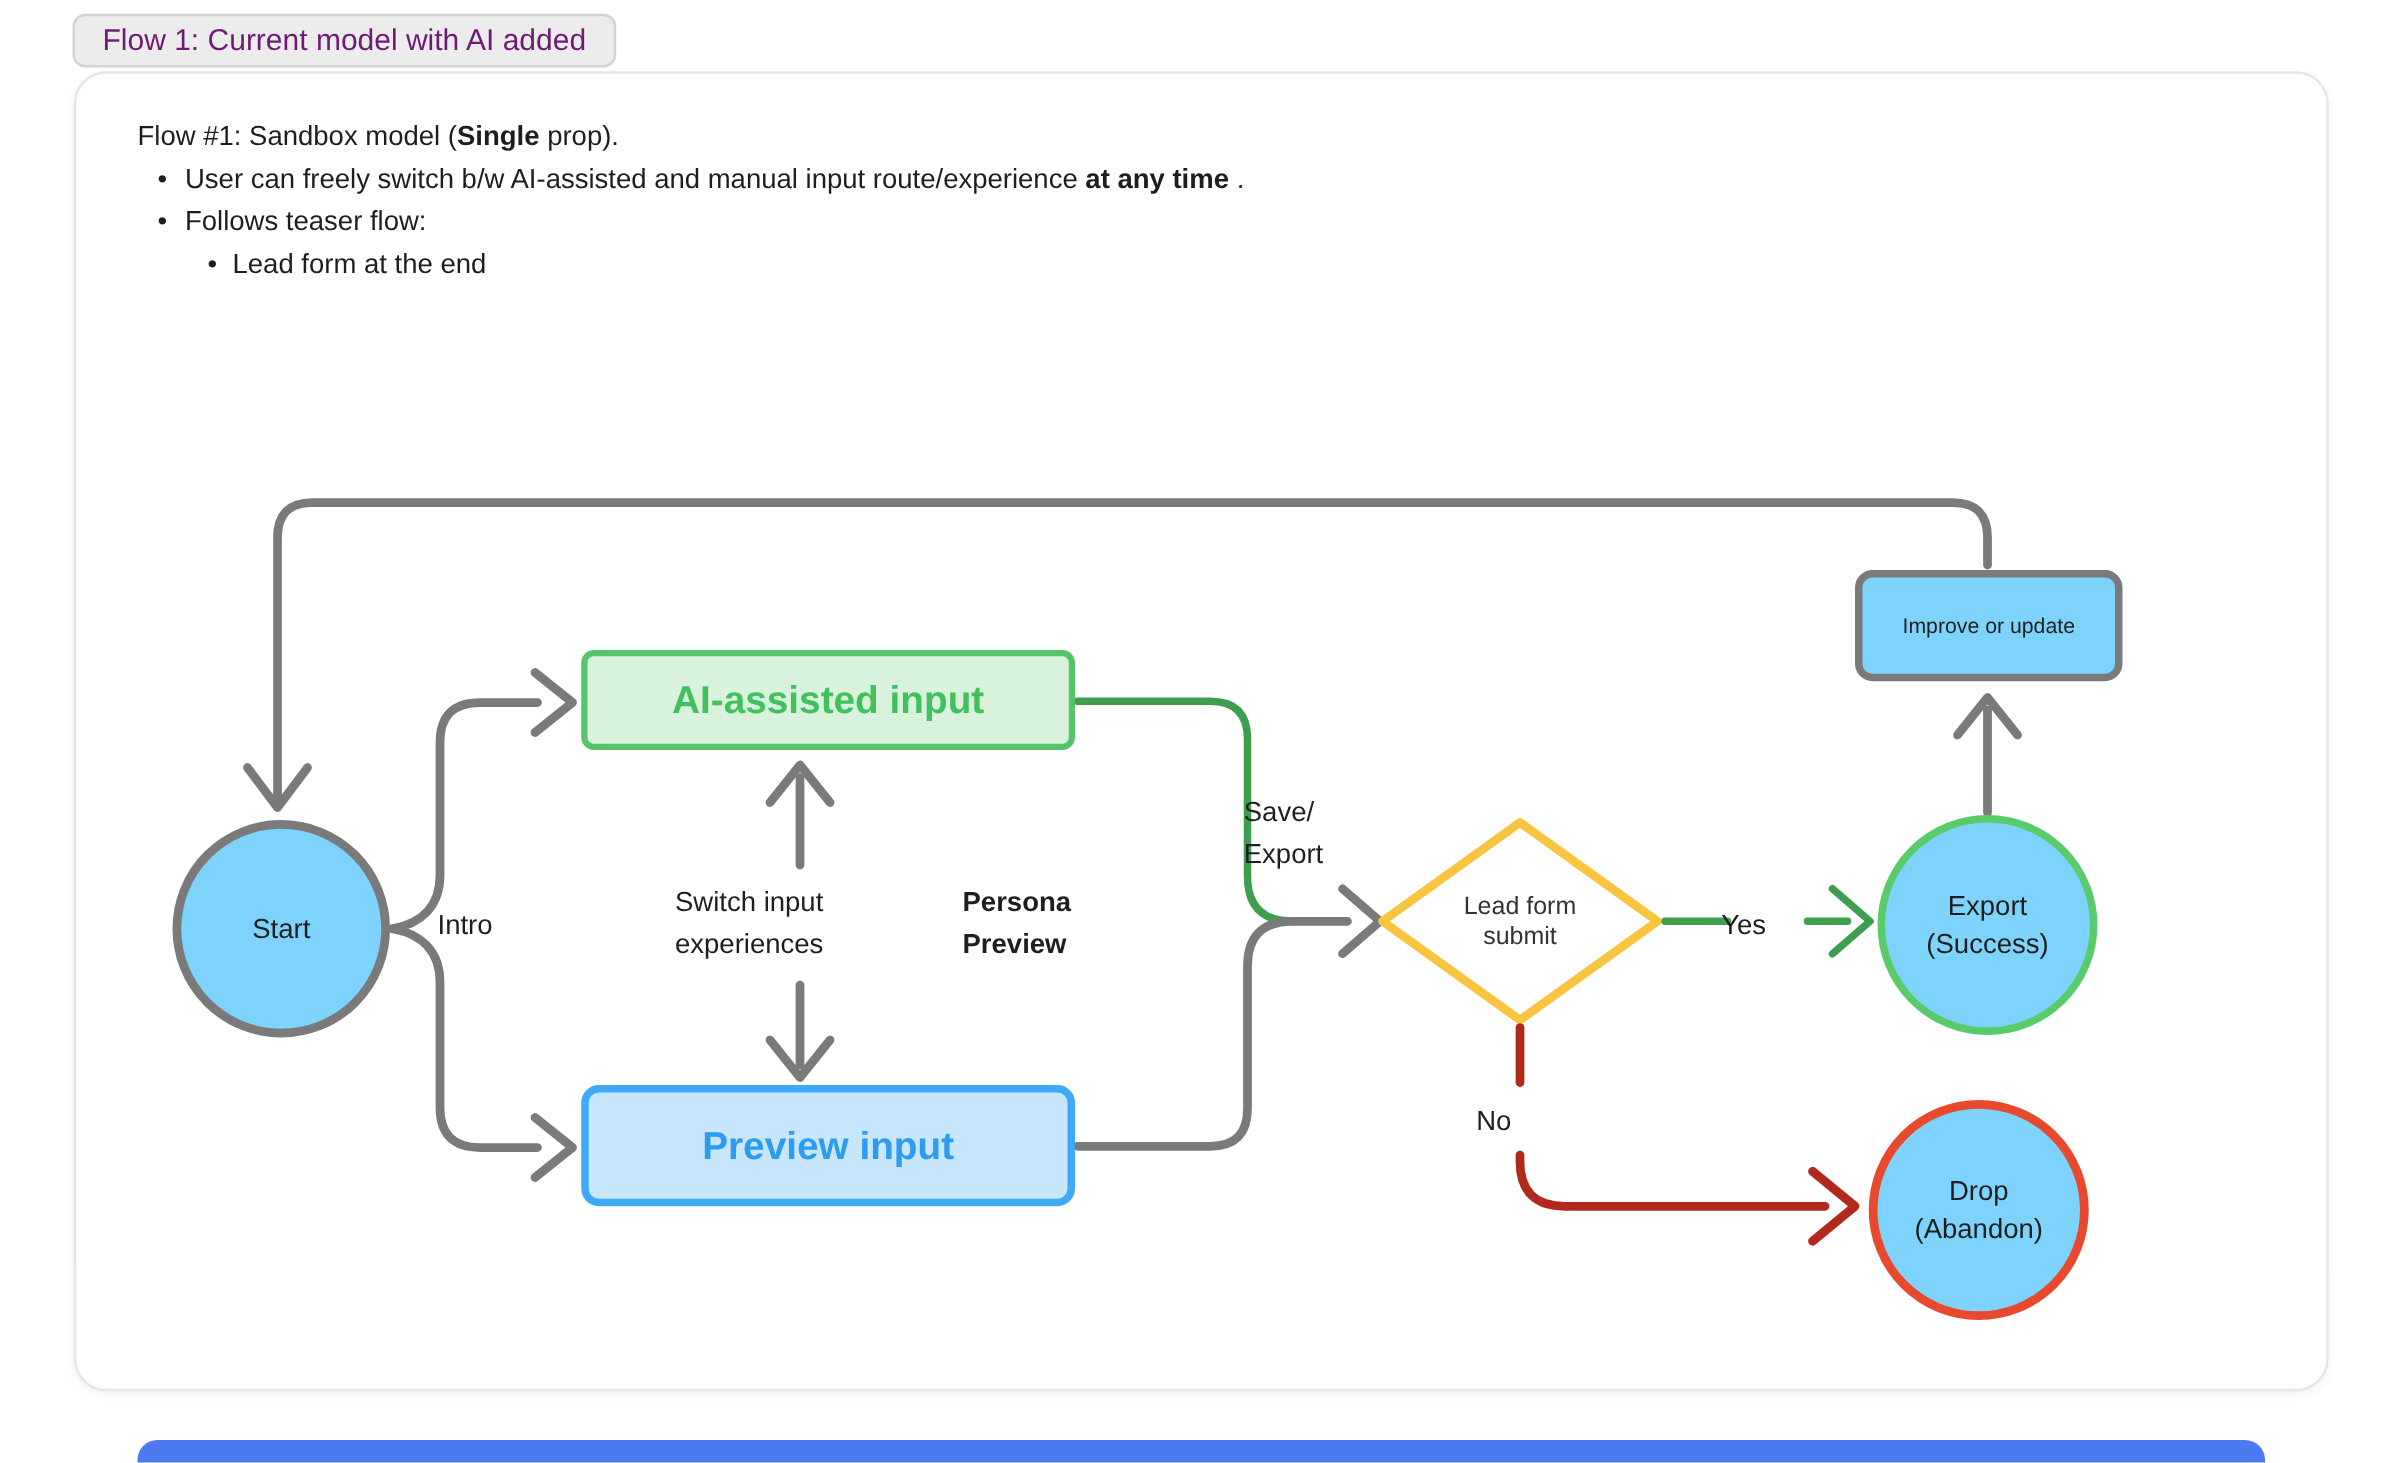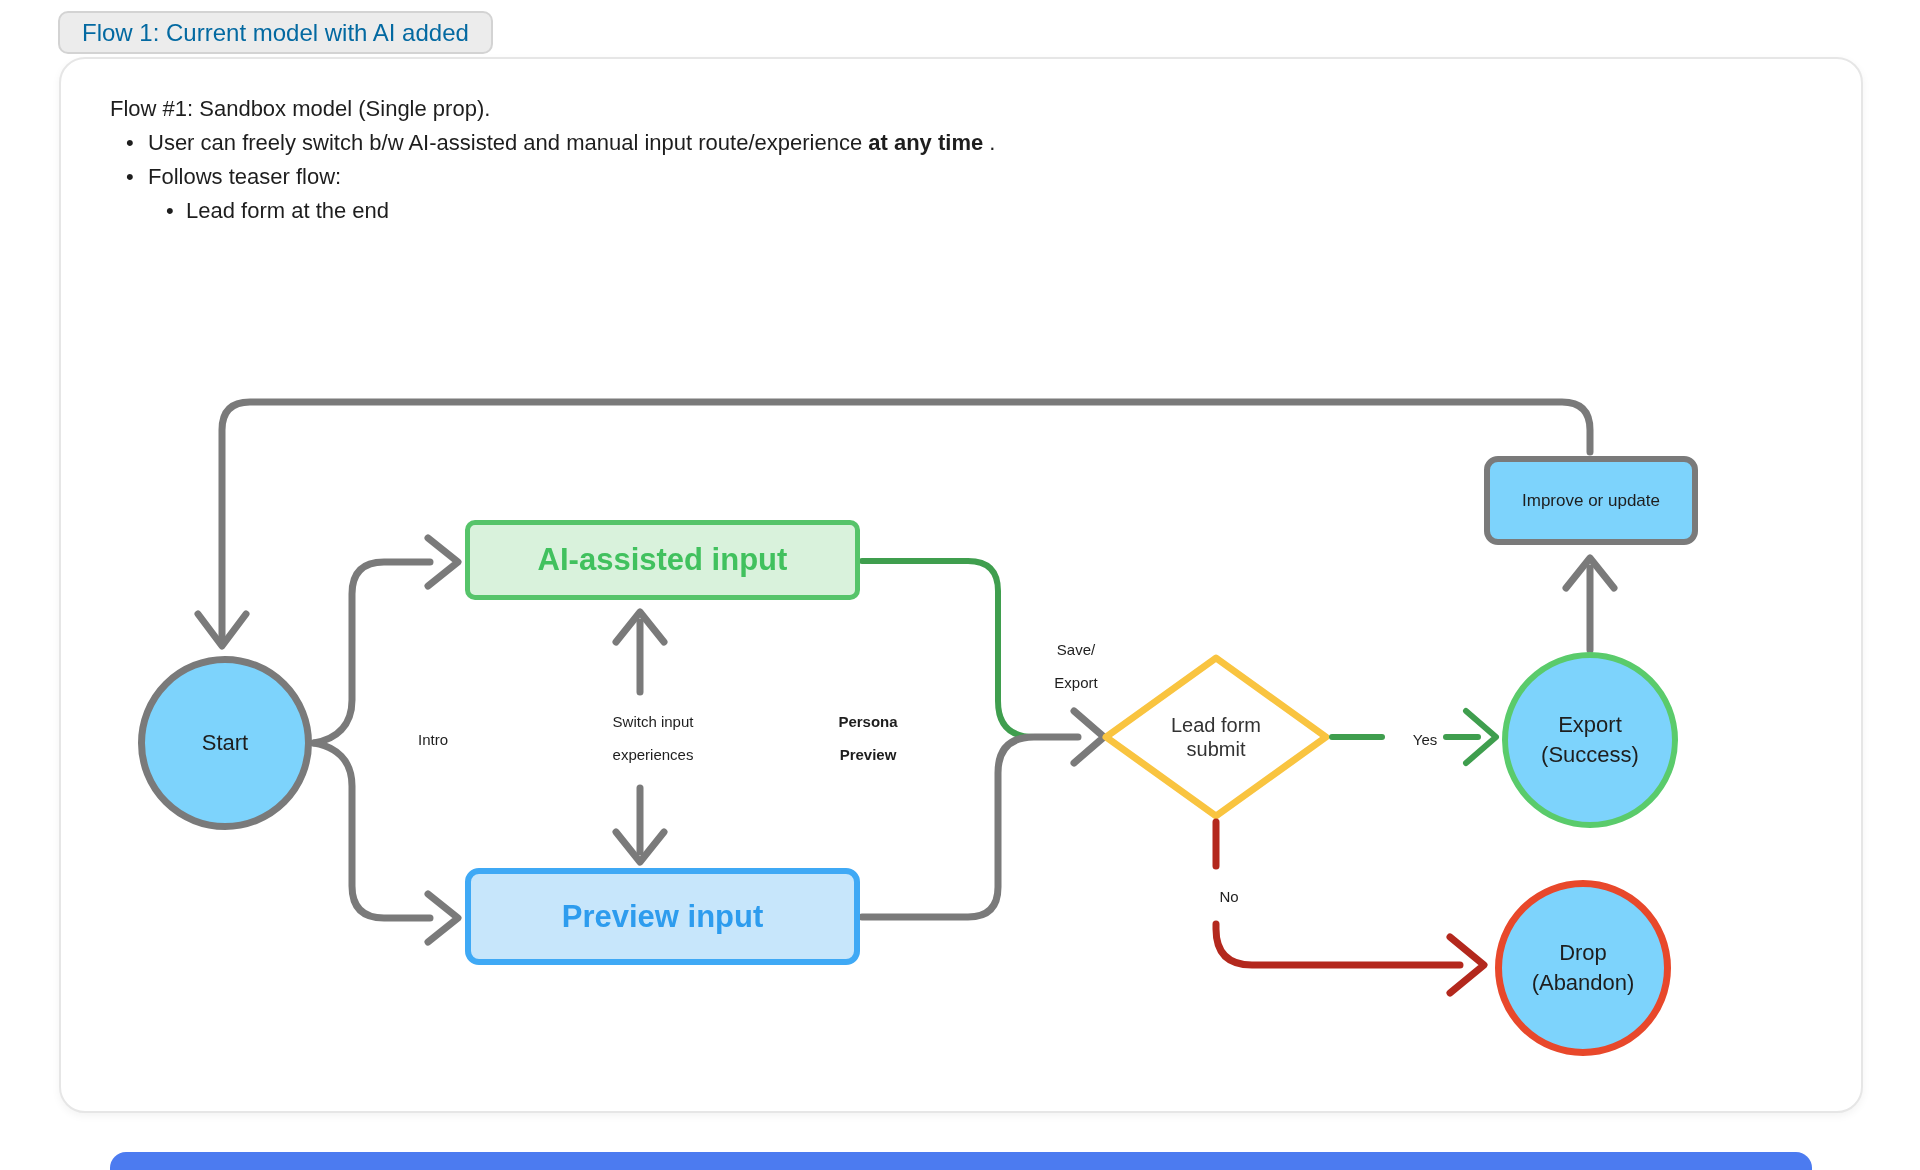--- a/index.html
+++ b/index.html
@@ -7,21 +7,21 @@
     width:1920px;height:1170px;position:relative;overflow:hidden;
     background:#ffffff;
     font-family:"Liberation Sans","DejaVu Sans",sans-serif;
     color:#1e1e1e;
   }
   
   .frame-tab{
     position:absolute;left:58px;top:11px;height:39px;
     display:flex;align-items:center;padding:0 22px;
     background:#ececec;border:2px solid #d3d3d3;border-radius:10px;
-    font-size:24px;color:#0369a1;white-space:nowrap;
+    font-size:24px;color:#701a75;white-space:nowrap;
   }
   
   .frame{
     position:absolute;left:59px;top:57px;width:1800px;height:1052px;
     background:#ffffff;border:2px solid #e6e6e6;border-radius:26px;
     box-shadow:0 3px 8px rgba(0,0,0,0.05);
   }
   
   .notes{position:absolute;left:110px;top:92px;font-size:22px;line-height:34px;}
   .note-line{position:relative;}
@@ -49,42 +49,42 @@
         border-radius:10px;background:var(--green-fill);
         font-size:31px;font-weight:700;color:var(--green-text);}
   .n-manual{left:465px;top:868px;width:395px;height:97px;border:6px solid var(--blue-border);
         border-radius:14px;background:var(--blue-fill);
         font-size:31px;font-weight:700;color:var(--blue-text);}
   .n-improve{left:1484px;top:456px;width:214px;height:89px;border:6px solid var(--line-gray);
         border-radius:14px;font-size:17px;}
   .n-leadform{left:1116px;top:697px;width:200px;height:80px;background:transparent;
         font-size:20px;line-height:24px;color:#333;}
   
-  .lbl{position:absolute;text-align:center;font-size:15px;line-height:33px;white-space:pre-line;padding-left:13px;}
+  .lbl{position:absolute;text-align:left;font-size:22px;line-height:33px;white-space:pre-line;}
   .lbl-intro{left:350px;top:723px;width:140px;}
   .lbl-switch{left:540px;top:705px;width:200px;}
   .lbl-persona{left:770px;top:705px;width:170px;font-weight:700;}
   .lbl-save{left:995px;top:633px;width:136px;}
   .lbl-yes{left:1377px;top:723px;width:70px;}
   .lbl-no{left:1181px;top:880px;width:70px;}
   
   .bottom-frame{
     position:absolute;left:110px;top:1152px;width:1702px;height:40px;
     background:var(--bottom-blue);border-radius:16px 16px 0 0;
   }
 </style>
 </head>
 <body>
 
 <div class="frame-tab">Flow 1: Current model with AI added</div>
 
 <div class="frame"></div>
 
 <div class="notes">
-  <div class="note-line"><span>Flow #1: Sandbox model (</span><span style="font-weight: 400;">Single</span><span> prop).</span></div>
+  <div class="note-line"><span>Flow #1: Sandbox model (</span><span style="font-weight: 700;">Single</span><span> prop).</span></div>
   <div class="note-line note-b1"><span>User can freely switch b/w AI-assisted and manual input route/experience </span><span style="font-weight: 700;">at any time</span><span> .</span></div>
   <div class="note-line note-b1"><span>Follows teaser flow:</span></div>
   <div class="note-line note-b2"><span>Lead form at the end</span></div>
 </div>
 
 <svg class="wires" width="1920" height="1170" viewBox="0 0 1920 1170">
 
   <g>
     <path class="stroke-gray" d="M 1590 452 L 1590 430 Q 1590 402 1562 402 L 250 402 Q 222 402 222 430 L 222 640"></path>
     <path class="stroke-gray" d="M 198 614 L 222 646 L 246 614"></path>

